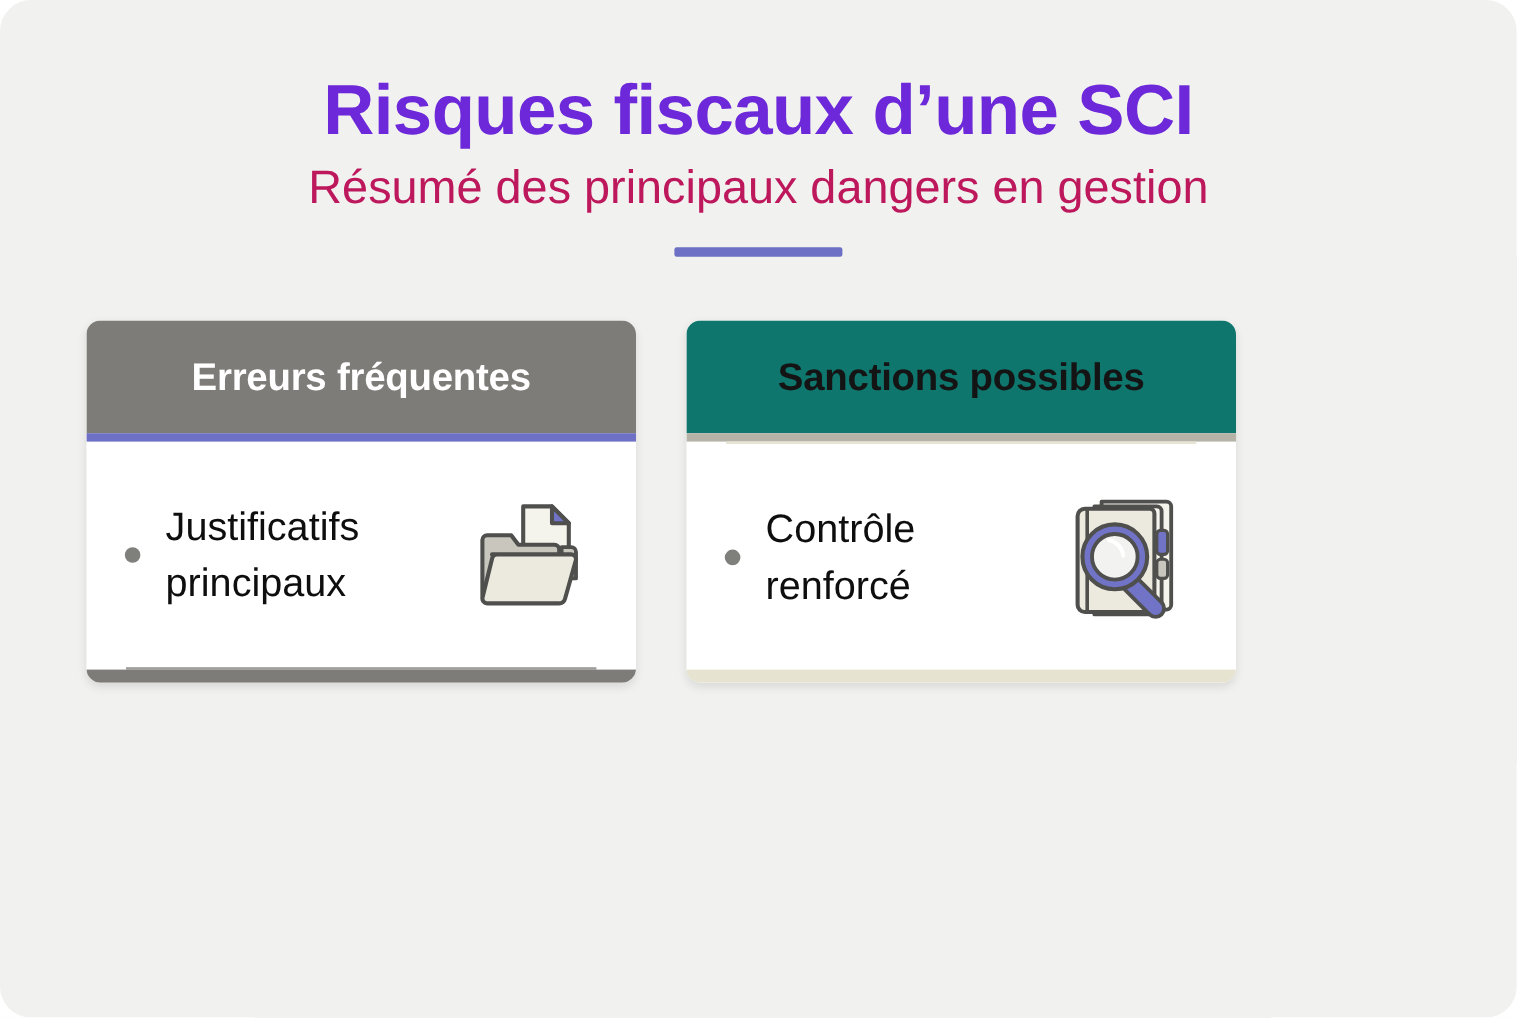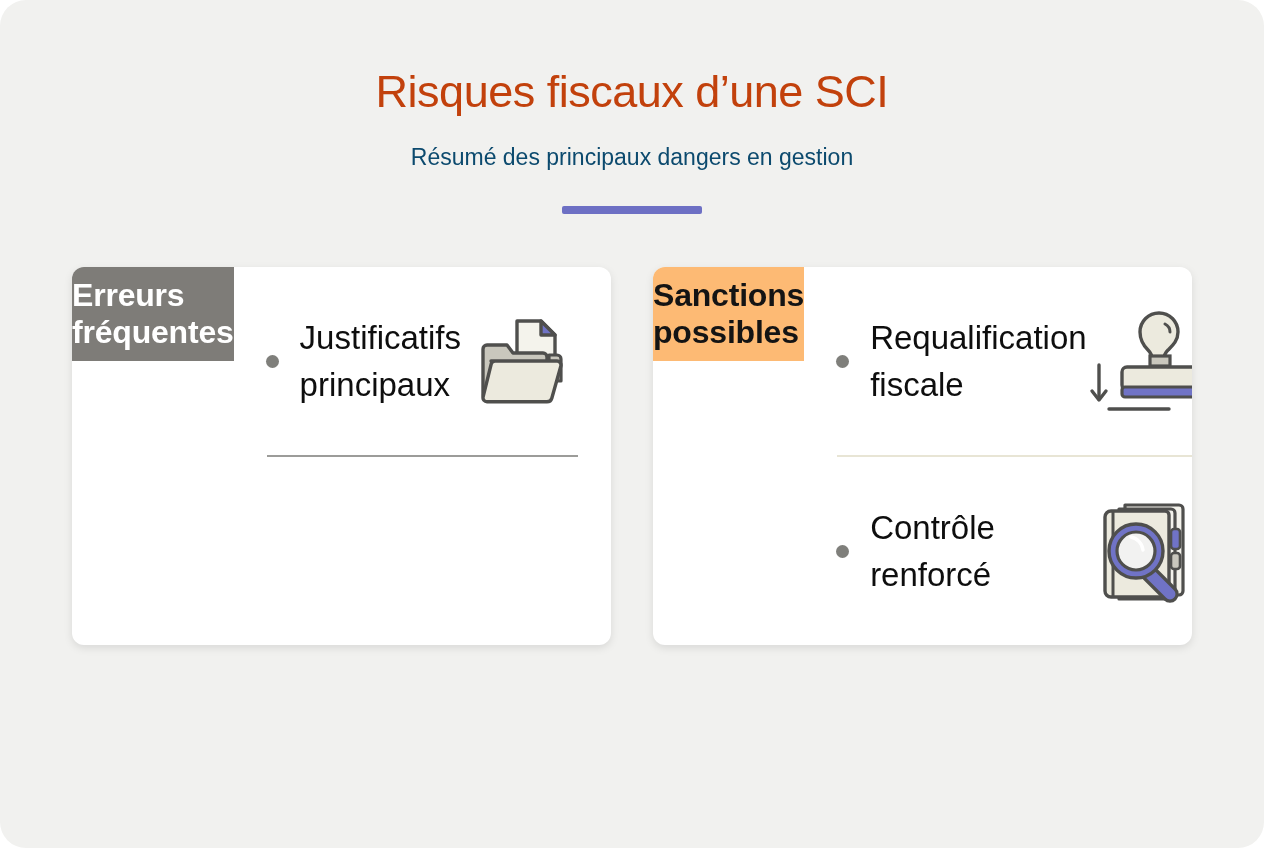--- a/index.html
+++ b/index.html
@@ -29,60 +29,60 @@
   .header {
     position: absolute;
     top: 0;
     left: 0;
     width: 1264px;
     padding-top: 60px;
     text-align: center;
   }
   .title {
     margin: 0;
-    font-size: 45px;
+    font-size: 59px;
     line-height: 64px;
-    font-weight: 400;
+    font-weight: 700;
     letter-spacing: -0.5px;
-    color: #c2410c;
+    color: #6d28d9;
     font-family: "Liberation Sans", sans-serif;
   }
   .subtitle {
     margin: 12px 0 0 0;
-    font-size: 23px;
+    font-size: 39px;
     line-height: 42px;
     font-weight: 400;
-    color: #0c4a6e;
+    color: #be185d;
   }
   .accent-rule {
     width: 140px;
     height: 8px;
     margin: 28px auto 0 auto;
     border-radius: 2px;
     background: #6d70c4;
   }
 
   
   .cards {
     position: absolute;
     top: 267px;
     left: 72px;
     width: 1120px;
     display: flex;
     gap: 42px;
   }
   .card {
     position: relative;
-    width: 539px;
+    width: 458px;
     border-radius: 12px;
     background: #ffffff;
     overflow: hidden;
     box-shadow: 0 3px 8px rgba(0,0,0,0.10);
     display: flex;
-    flex-direction: row;
+    flex-direction: column;
   }
 
   .card-header {
     height: 94px;
     display: flex;
     align-items: center;
     justify-content: center;
     box-sizing: border-box;
   }
   .card-header-title {
@@ -96,21 +96,21 @@
   }
 
   
   .card--left .card-header { background: #7e7c78; }
   .card--left .card-header-title { color: #ffffff; }
   .card--left .card-accent { background: #6d70c4; }
   .card--left .card-foot { background: #7e7c78; }
   .card--left .row-divider { background: #9c9c99; }
 
   
-  .card--right .card-header { background: #fdba74; }
+  .card--right .card-header { background: #0f766e; }
   .card--right .card-header-title { color: #141414; }
   .card--right .card-accent { background: #b5b3a8; }
   .card--right .card-foot { background: #e6e3d1; }
   .card--right .row-divider { background: #e8e5d5; }
 
   .card-body {
     flex: 1 1 auto;
     padding: 0;
   }
   .row {
@@ -200,42 +200,20 @@
 
     <div class="card card--right">
 
       <div class="card-header">
         <span class="card-header-title">Sanctions possibles</span>
       </div>
       <div class="card-accent"></div>
 
       <div class="card-body">
 
-        <div class="row">
-          <span class="bullet"></span>
-          <span class="row-label">Requalification fiscale</span>
-          <span class="row-icon">
-            <svg width="124" height="124" viewBox="0 0 124 124" fill="none">
-
-              <path d="M72 14 a19 19 0 0 1 19 19 c0 9 -6 14 -10 18 c-3 3 -4 5 -4 9 h-12 c0 -4 -1 -6 -4 -9 c-4 -4 -8 -9 -8 -18 a19 19 0 0 1 19 -19 z" fill="#eceade" stroke="#4f4f4d" stroke-width="3.4" stroke-linejoin="round"></path>
-              <path d="M78 25 a9 9 0 0 1 5 8" stroke="#4f4f4d" stroke-width="3" stroke-linecap="round" fill="none"></path>
-
-              <rect x="63" y="57" width="20" height="10" fill="#c9c7bd" stroke="#4f4f4d" stroke-width="3.2"></rect>
-
-              <path d="M40 68 h66 a5 5 0 0 1 5 5 v13 a5 5 0 0 1 -5 5 H40 a5 5 0 0 1 -5 -5 V73 a5 5 0 0 1 5 -5 z" fill="#eceade" stroke="#4f4f4d" stroke-width="3.4" stroke-linejoin="round"></path>
-
-              <path d="M38 88 h70 a3 3 0 0 1 3 3 v4 a3 3 0 0 1 -3 3 H38 a3 3 0 0 1 -3 -3 v-4 a3 3 0 0 1 3 -3 z" fill="#7073c6" stroke="#4f4f4d" stroke-width="3.2" stroke-linejoin="round"></path>
-
-              <path d="M12 66 v34" stroke="#4f4f4d" stroke-width="3.4" stroke-linecap="round"></path>
-              <path d="M5 92 l7 9 l7 -9" stroke="#4f4f4d" stroke-width="3.4" stroke-linecap="round" stroke-linejoin="round" fill="none"></path>
-
-              <line x1="22" y1="110" x2="82" y2="110" stroke="#4f4f4d" stroke-width="3.4" stroke-linecap="round"></line>
-            </svg>
-          </span>
-        </div>
 
         <div class="row-divider"></div>
 
         <div class="row">
           <span class="bullet"></span>
           <span class="row-label">Contrôle renforcé</span>
           <span class="row-icon">
             <svg width="124" height="124" viewBox="0 0 124 124" fill="none">
 
               <path d="M38 16 h54 a4 4 0 0 1 4 4 v82 a4 4 0 0 1 -4 4 H38 z" fill="#f4f3ec" stroke="#4f4f4d" stroke-width="3.2" stroke-linejoin="round"></path>

